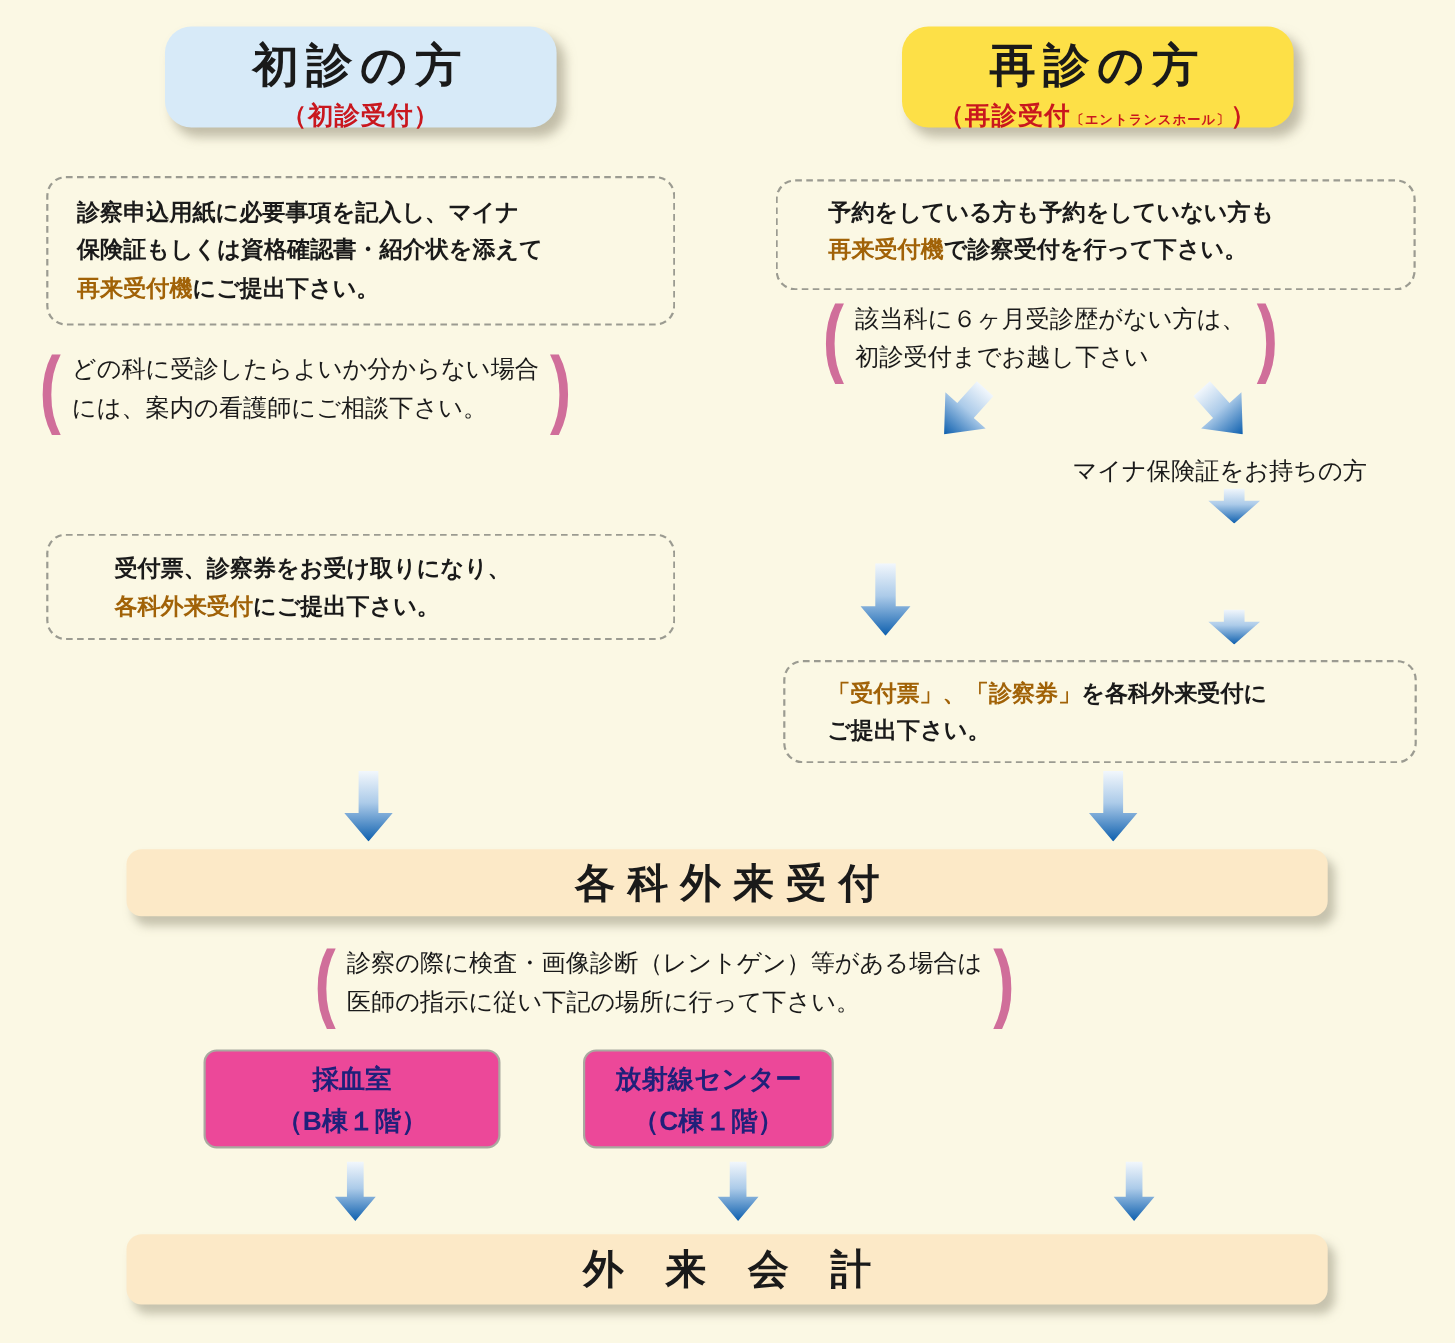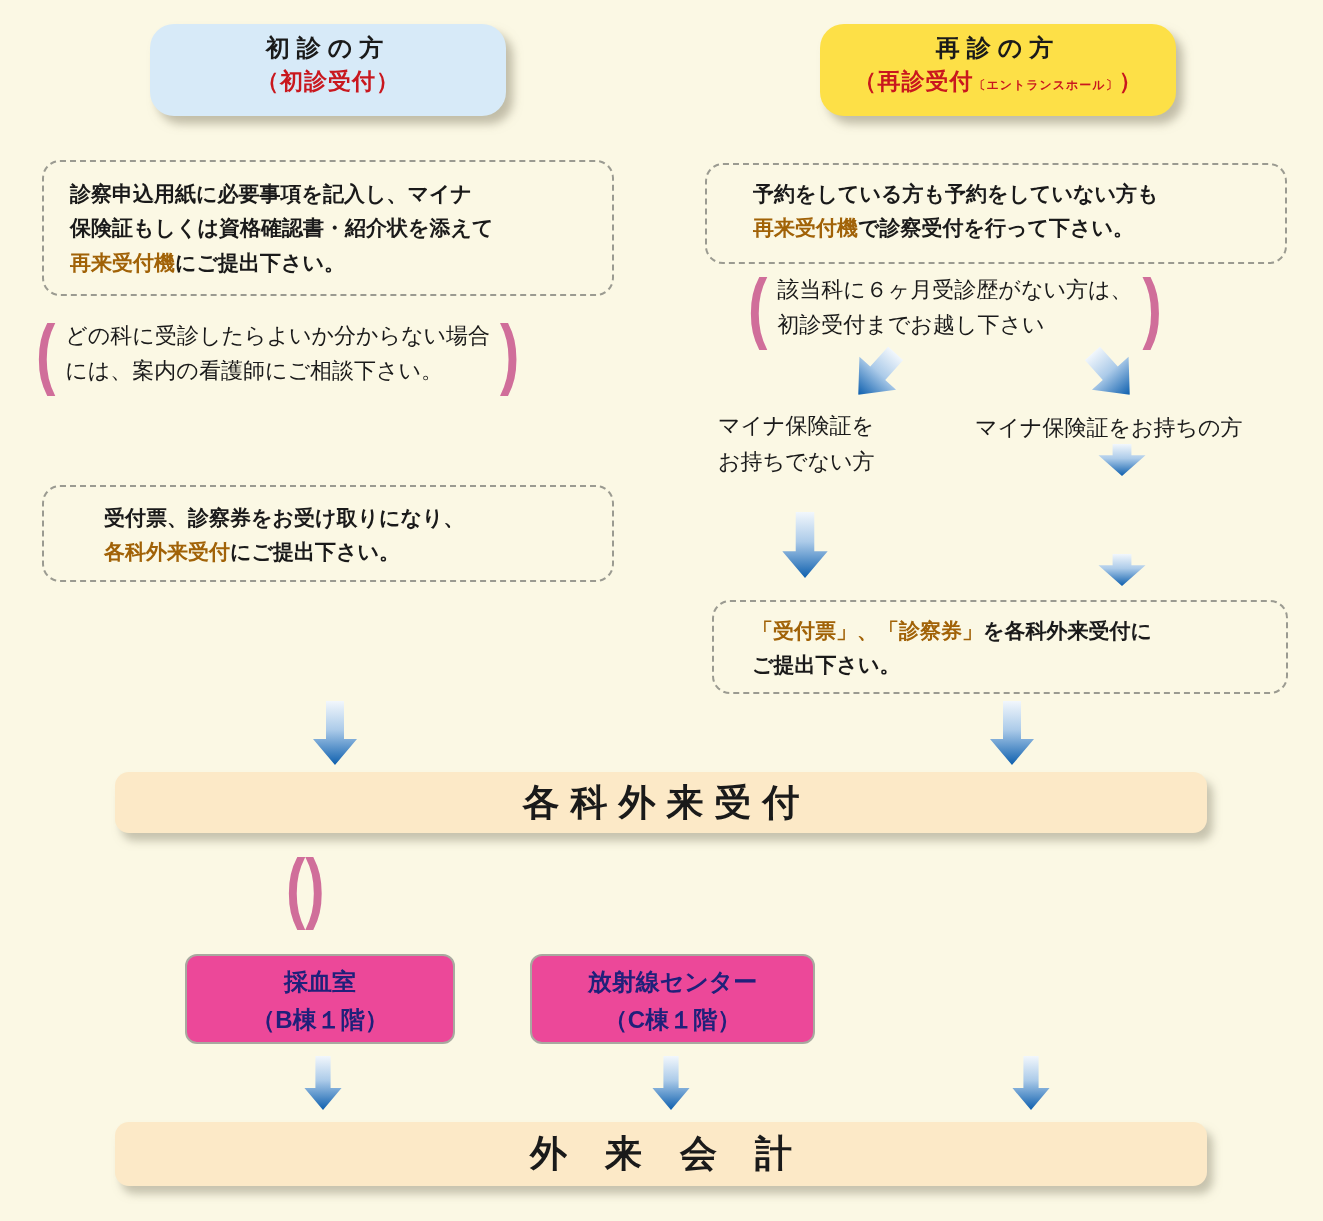--- a/index.html
+++ b/index.html
@@ -5,21 +5,21 @@
   html,body{margin:0;padding:0;}
   body{font-family:"Liberation Sans","DejaVu Sans",sans-serif;background:#fbf8e4;}
   #canvas{position:relative;width:1323px;height:1221px;background:#fbf8e4;overflow:hidden;color:#1a1a1a;}
   .abs{position:absolute;}
 
   
   .hdr{width:356px;height:92px;border-radius:24px;text-align:center;
        box-shadow:7px 8px 10px rgba(145,140,118,.55);}
   .hdr-first{left:150px;top:24px;background:#d7eaf8;}
   .hdr-repeat{left:820px;top:24px;background:#fde047;}
-  .hdr-title{font-size:24px;font-weight:bold;letter-spacing:7px;padding-top:8px;color:#1a1a1a;}
+  .hdr-title{font-size:42px;font-weight:bold;letter-spacing:7px;padding-top:8px;color:#1a1a1a;}
   .hdr-sub{font-size:23px;font-weight:bold;color:#c9171e;letter-spacing:1px;margin-top:2px;}
   .hdr-sub .small{font-size:12px;}
 
   
   .dash{border:2px dashed #9b9b91;border-radius:18px;background:transparent;font-weight:bold;}
   .box-l1{left:42px;top:160px;width:568px;height:132px;}
   .box-l2{left:42px;top:485px;width:568px;height:93px;}
   .box-r1{left:705px;top:163px;width:578px;height:97px;}
   .box-r2{left:712px;top:600px;width:572px;height:90px;}
   .boxtext{font-size:21px;line-height:1.64;color:#1a1a1a;}
@@ -49,21 +49,21 @@
        box-shadow:6px 8px 9px rgba(148,143,122,.5);
        text-align:center;font-weight:bold;font-size:37px;color:#1a1a1a;}
   .bar1{top:772px;height:61px;line-height:61px;letter-spacing:11px;text-indent:11px;}
   .bar2{top:1122px;height:64px;line-height:64px;letter-spacing:38px;text-indent:38px;}
 
   
   .dept{top:954px;height:90px;border:2px solid #a9a9a0;border-radius:12px;
         background:#ec4899;text-align:center;color:#20207a;font-weight:bold;
         font-size:24px;line-height:38px;padding-top:7px;box-sizing:border-box;}
   .dept1{left:185px;width:270px;}
-  .dept2{left:530px;width:285px;}
+  .dept2{left:530px;width:228px;}
   .dept3{left:875px;width:285px;}
 
   
   .arrow{display:block;}
 </style>
 </head>
 <body>
 
 <svg width="0" height="0" style="position:absolute" aria-hidden="true">
   <defs>
@@ -127,24 +127,20 @@
     <span class="paren">)</span>
   </div>
 
   <svg class="abs arrow" style="left:850px;top:346px;transform:rotate(42deg);" width="54" height="56" viewBox="0 0 44 50">
     <path d="M13 0 H31 V24 H44 L22 50 L0 24 H13 Z" fill="url(#ag)"></path>
   </svg>
   <svg class="abs arrow" style="left:1084px;top:346px;transform:rotate(-42deg);" width="54" height="56" viewBox="0 0 44 50">
     <path d="M13 0 H31 V24 H44 L22 50 L0 24 H13 Z" fill="url(#ag)"></path>
   </svg>
 
-  <div class="abs lbl no-card">
-    <div>マイナ保険証を</div>
-    <div>お持ちでない方</div>
-  </div>
 
   <div class="abs lbl has-card">マイナ保険証をお持ちの方</div>
 
   <svg class="abs arrow" style="left:1096px;top:444px;" width="52" height="32" viewBox="0 0 50 34">
     <path d="M15 0 H35 V12 H50 L25 34 L0 12 H15 Z" fill="url(#ag)"></path>
   </svg>
 
 
   <svg class="abs arrow" style="left:774px;top:512px;" width="62" height="66" viewBox="0 0 44 64">
     <path d="M13 0 H31 V38 H44 L22 64 L0 38 H13 Z" fill="url(#ag)"></path>
@@ -165,20 +161,24 @@
     <path d="M13 0 H31 V38 H44 L22 64 L0 38 H13 Z" fill="url(#ag)"></path>
   </svg>
   <svg class="abs arrow" style="left:986px;top:701px;" width="52" height="64" viewBox="0 0 44 64">
     <path d="M13 0 H31 V38 H44 L22 64 L0 38 H13 Z" fill="url(#ag)"></path>
   </svg>
 
   <div class="abs bar bar1">各科外来受付</div>
 
   <div class="abs pnote note-b">
     <span class="paren">(</span>
+    <div class="ptext">
+      <div>診察の際に検査・画像診断（レントゲン）等がある場合は</div>
+      <div>医師の指示に従い下記の場所に行って下さい。</div>
+    </div>
     <span class="paren">)</span>
   </div>
 
   <div class="abs dept dept1">
     <div>採血室</div>
     <div>（B棟１階）</div>
   </div>
   <div class="abs dept dept2">
     <div>放射線センター</div>
     <div>（C棟１階）</div>

